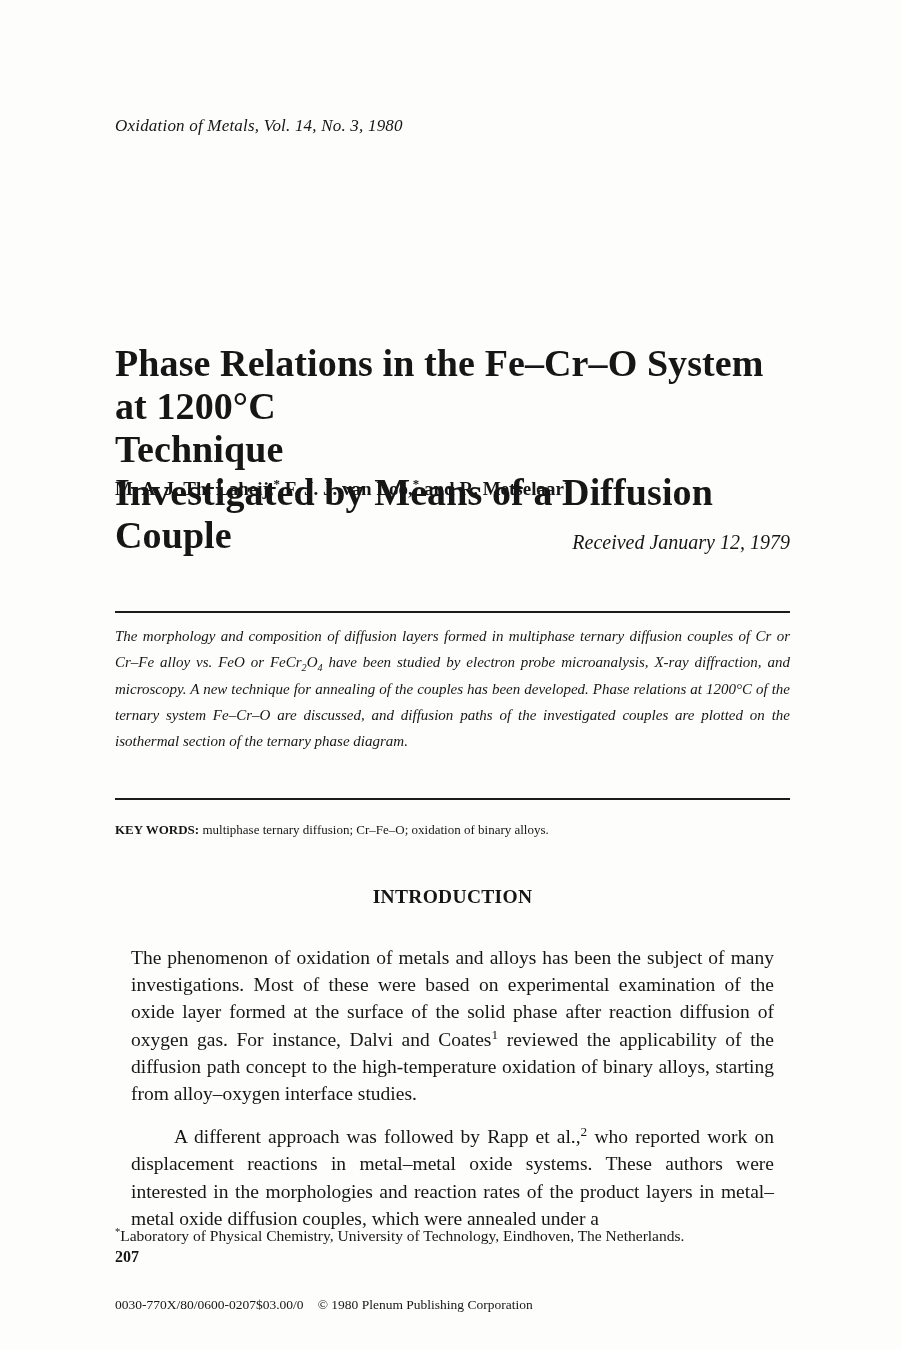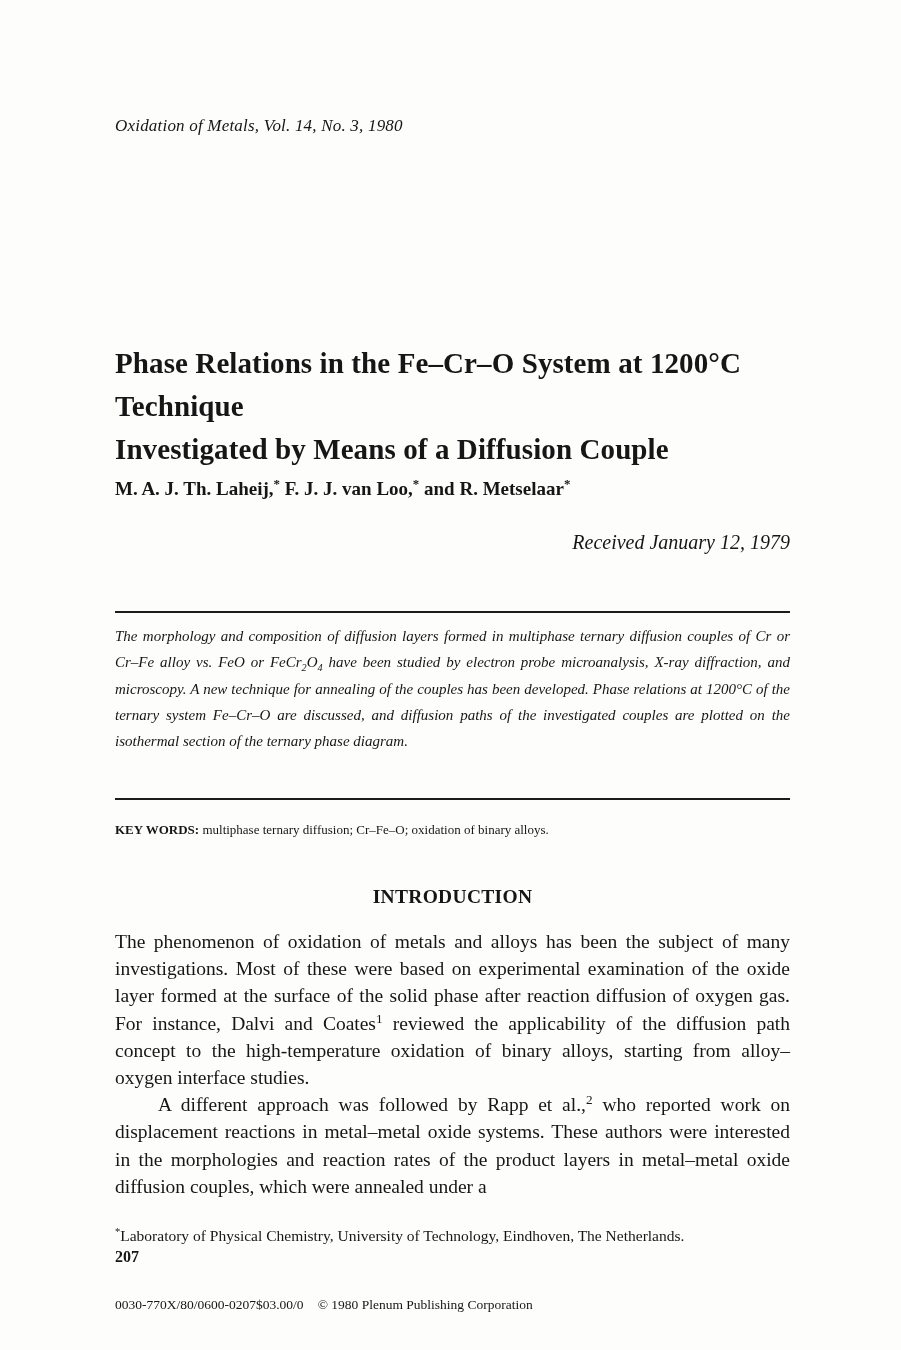--- a/index.html
+++ b/index.html
@@ -20,21 +20,21 @@
 
   .journal-header {
     top: 116px;
     font-style: italic;
     font-size: 17px;
     letter-spacing: 0.2px;
   }
   .article-title {
     top: 342px;
     font-weight: bold;
-    font-size: 29px;
+    font-size: 38px;
     line-height: 43px;
     letter-spacing: 0.1px;
   }
   .authors {
     top: 478px;
     font-weight: bold;
     font-size: 19px;
   }
   .sup { vertical-align: super; font-size: 68%; line-height: 0; }
   .sub { vertical-align: sub; font-size: 68%; line-height: 0; }
@@ -65,21 +65,21 @@
     font-weight: bold;
     font-size: 19.5px;
     letter-spacing: 0.3px;
   }
   .body-text {
     top: 928px;
     font-size: 19.5px;
     line-height: 27.2px;
     text-align: justify;
   }
-  .body-text p { margin: 0; }
+  .body-text p { margin: 16px; }
   .body-text p.indent { text-indent: 2.2em; }
   .ital { }
   .footnote {
     top: 1227px;
     font-size: 15.5px;
   }
   .page-number {
     top: 1248px;
     font-weight: bold;
     font-size: 16px;

